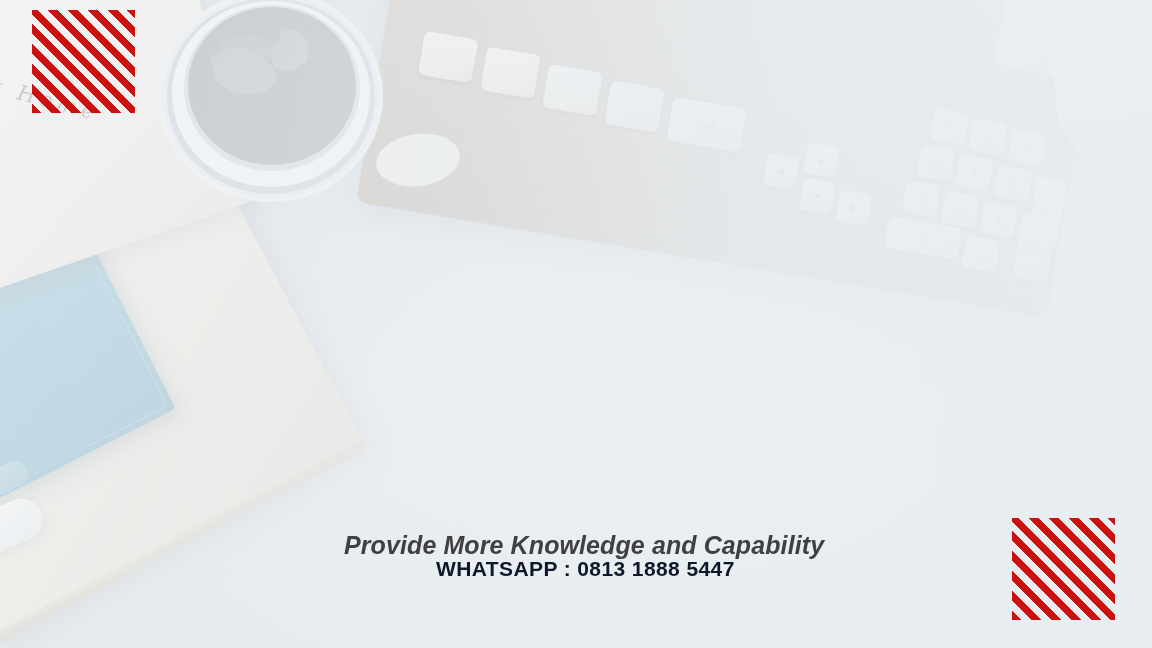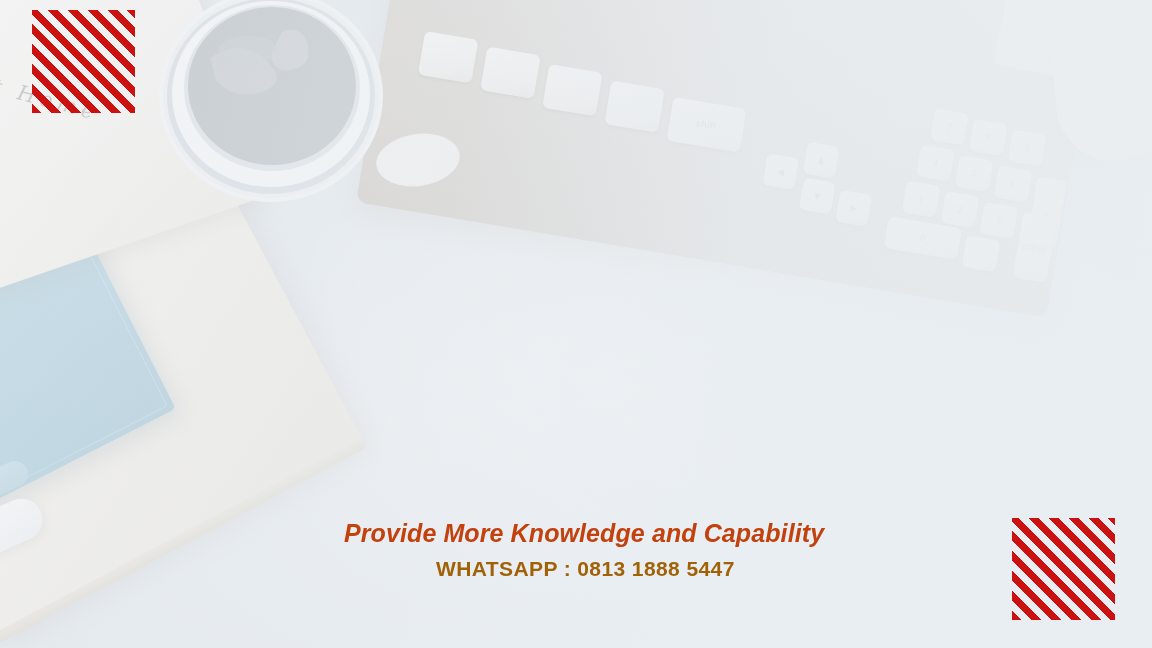--- a/index.html
+++ b/index.html
@@ -290,17 +290,17 @@
     </svg>
 
     <div class="wash"></div>
     <div class="wash-right"></div>
   </div>
 
   <div class="stripes" id="stripes-top-left" style="background-image: repeating-linear-gradient(45deg, rgb(204, 17, 17) 0px, rgb(204, 17, 17) 7px, rgba(255, 255, 255, 0) 7px, rgba(255, 255, 255, 0) 14px);"></div>
   <div class="stripes" id="stripes-bottom-right" style="background-image: repeating-linear-gradient(45deg, rgb(204, 17, 17) 0px, rgb(204, 17, 17) 7px, rgba(255, 255, 255, 0) 7px, rgba(255, 255, 255, 0) 14px);"></div>
 
 
-  <div class="tagline" style="color: #c2410c;">Provide More Knowledge and Capability</div>
-
-  <div class="contact" style="color: #a16207;">WHATSAPP : 0813 1888 5447</div>
+  <div class="tagline" style="color: #404040; margin-top: 12px;">Provide More Knowledge and Capability</div>
+
+  <div class="contact" style="color: #0f172a;">WHATSAPP : 0813 1888 5447</div>
 
 </div>
 
 </body></html>

